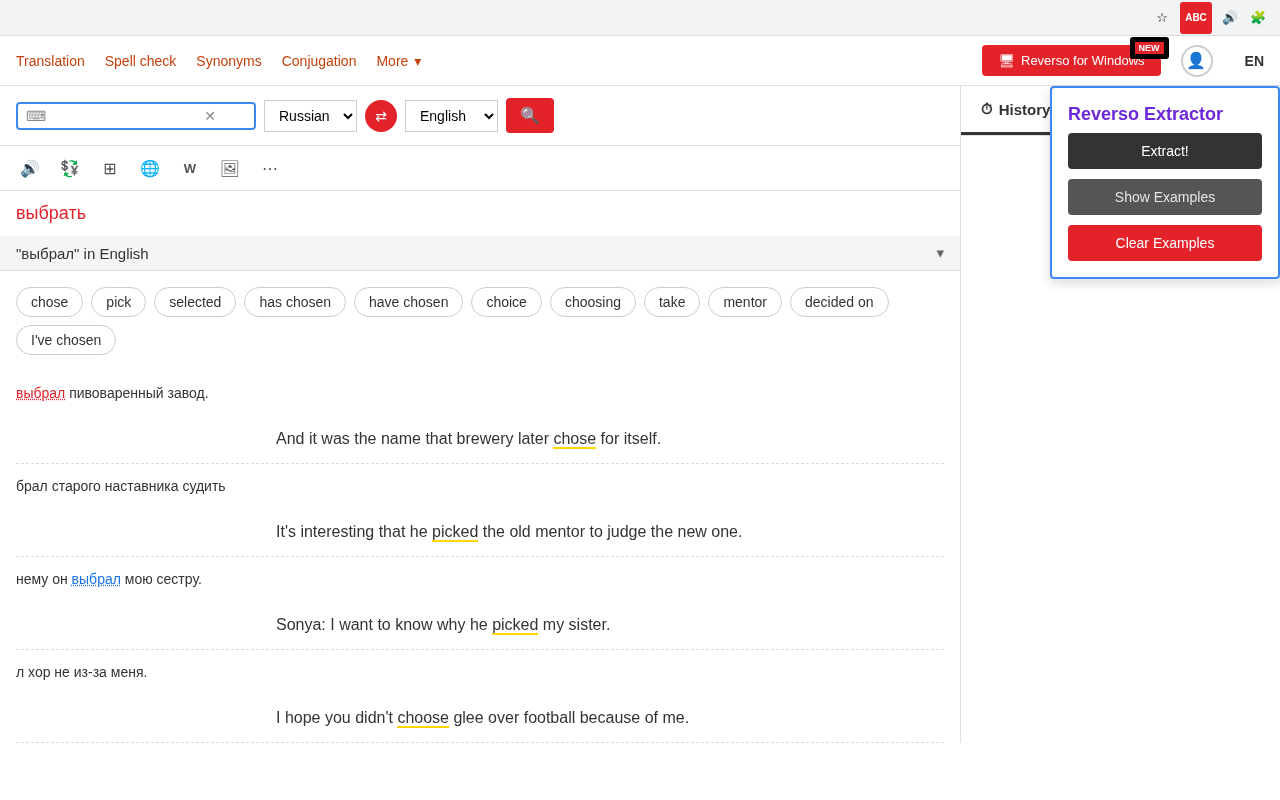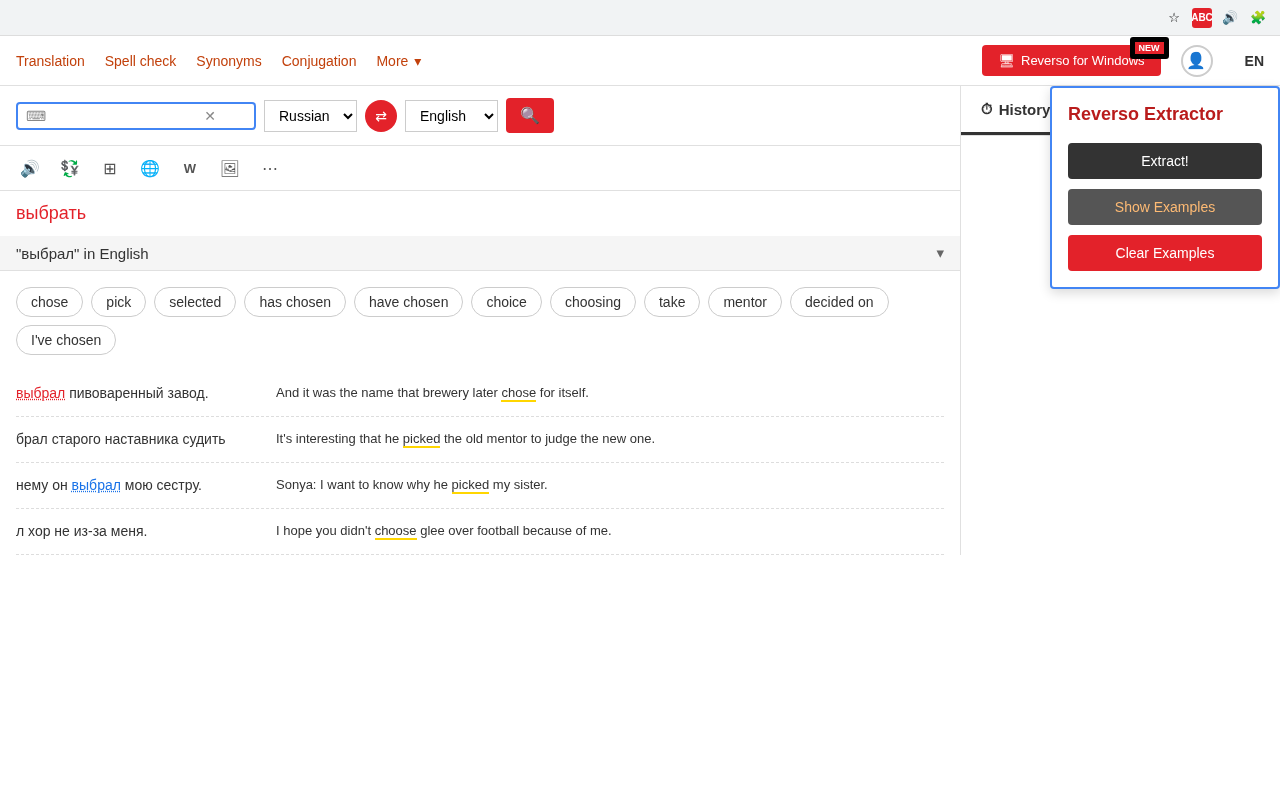--- a/index.html
+++ b/index.html
@@ -203,22 +203,23 @@
     }
     .example-source .highlight-word {
       color: #e3222a;
       text-decoration: underline dotted;
     }
     .example-source .rus-word {
       color: #1a73e8;
     }
     .example-target {
       flex: 1;
-      font-size: 13px; color: #333;
+      font-size: 16px; color: #333;
       line-height: 1.5;
+      margin-top: 44px;
     }
     .example-target .highlight-word {
       border-bottom: 2px solid #ffd600;
       font-weight: 500;
     }
 
     
     .right-panel {
       width: 320px;
       border-left: 1px solid #e0e0e0;
@@ -252,59 +253,59 @@
       background: white;
       border: 2px solid #4285f4;
       border-radius: 4px;
       padding: 16px;
       z-index: 100;
       box-shadow: 0 4px 12px rgba(0,0,0,0.15);
     }
     .extractor-title {
       font-size: 18px;
       font-weight: bold;
-      color: #b91c1c;
-      margin-bottom: 18px;
+      color: #6d28d9;
+      margin-bottom: 8px;
     }
     .ext-btn {
       display: block;
       width: 100%;
       padding: 10px 16px;
       margin-bottom: 10px;
       border-radius: 4px;
       border: none;
       font-size: 14px;
       cursor: pointer;
       font-weight: 500;
     }
     .ext-btn-extract {
       background: #333;
       color: white;
     }
     .ext-btn-show {
       background: #555;
-      color: #fdba74;
+      color: #e5e5e5;
     }
     .ext-btn-clear {
       background: #e3222a;
       color: white;
       margin-bottom: 0;
     }
 
     
     .chevron-down::after {
       content: '▾';
     }
   </style>
 </head>
 <body>
 
 <div class="browser-bar">
   <div class="browser-icon">☆</div>
-  <div class="browser-icon" style="background:#e3222a;color:white;border-radius:3px;font-size:10px;font-weight:bold;padding:4px;">ABC</div>
+  <div class="browser-icon" style="background:#e3222a;color:white;border-radius:3px;font-size:10px;font-weight:bold;padding:16px;">ABC</div>
   <div class="browser-icon">🔊</div>
   <div class="browser-icon">🧩</div>
 </div>
 
 <div class="nav-bar">
   <span class="nav-item">Translation</span>
   <span class="nav-item">Spell check</span>
   <span class="nav-item">Synonyms</span>
   <span class="nav-item">Conjugation</span>
   <span class="nav-item nav-more">

